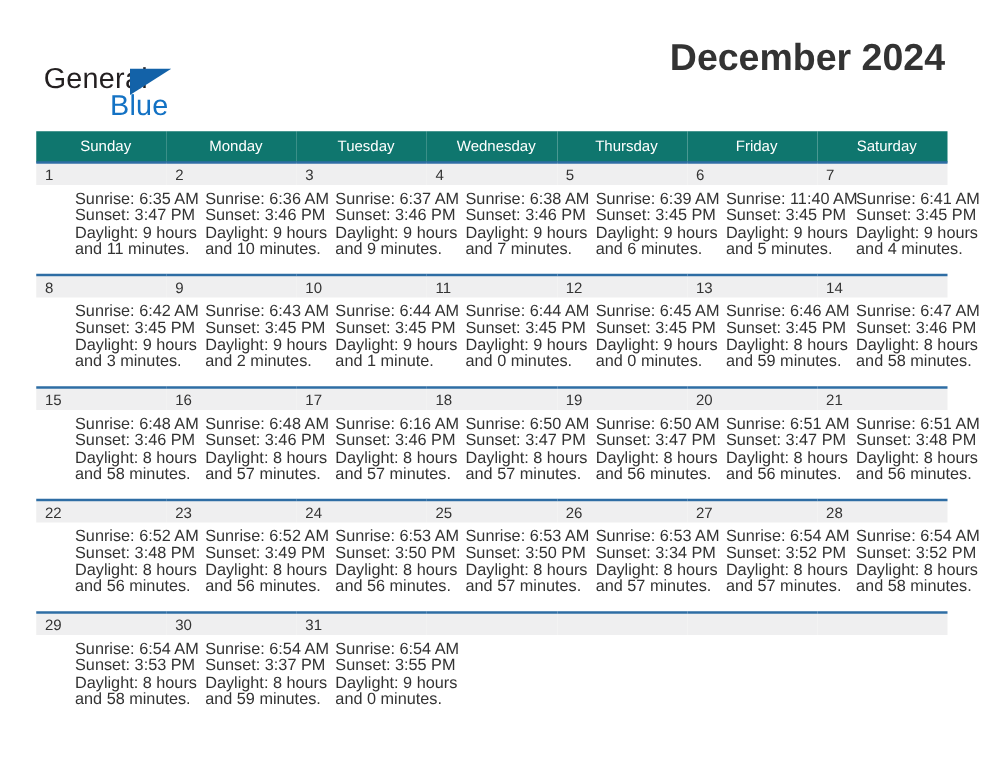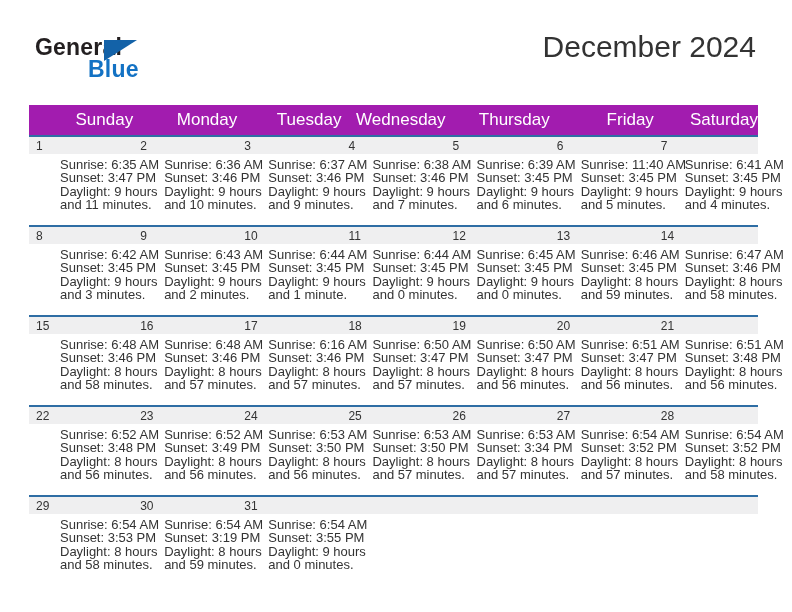--- a/index.html
+++ b/index.html
@@ -25,24 +25,23 @@
   .header {
     position: absolute;
     left: 0;
     top: 0;
     width: 792px;
     height: 104px;
   }
   .logo {
     position: absolute;
     left: 35px;
-    top: 34px;
+    top: 49px;
     width: 200px;
     height: 56px;
-    font-weight: bold;
   }
   .logo-general {
     position: absolute;
     left: 0;
     top: 0;
     font-size: 23px;
     letter-spacing: 0.2px;
     color: #231f20;
     font-family: "Liberation Sans", sans-serif;
   }
@@ -68,45 +67,45 @@
     position: absolute;
     right: 36px;
     top: 28px;
     text-align: right;
   }
   .cal-title {
     font-size: 30px;
     color: #333333;
     line-height: 38px;
     white-space: nowrap;
-    font-weight: normal;
+    font-weight: bold;
   }
   .cal-subtitle {
     font-size: 15px;
     color: #333333;
     line-height: 22px;
     margin-top: 4px;
     white-space: nowrap;
   }
 
   
   .calendar {
     position: absolute;
     left: 29px;
     top: 105px;
     width: 729px;
     border-collapse: collapse;
     table-layout: fixed;
   }
   .calendar th {
-    background: #a21caf;
+    background: #0f766e;
     color: #ffffff;
-    font-size: 17px;
+    font-size: 12px;
     font-weight: normal;
-    text-align: right;
+    text-align: center;
     padding: 5px 0 5px 7px;
     height: 11px;
     border: none;
   }
   .calendar td {
     vertical-align: top;
     padding: 0;
     border: none;
     width: 104.14px;
   }
@@ -503,21 +502,21 @@
                 <div>Daylight: 8 hours</div>
                 <div>and 58 minutes.</div>
               </div>
             </div>
           </td>
         <td>
             <div class="daycell">
               <div class="daynum">30</div>
               <div class="dayinfo">
                 <div>Sunrise: 6:54 AM</div>
-                <div>Sunset: 3:19 PM</div>
+                <div>Sunset: 3:37 PM</div>
                 <div>Daylight: 8 hours</div>
                 <div>and 59 minutes.</div>
               </div>
             </div>
           </td>
         <td>
             <div class="daycell">
               <div class="daynum">31</div>
               <div class="dayinfo">
                 <div>Sunrise: 6:54 AM</div>

